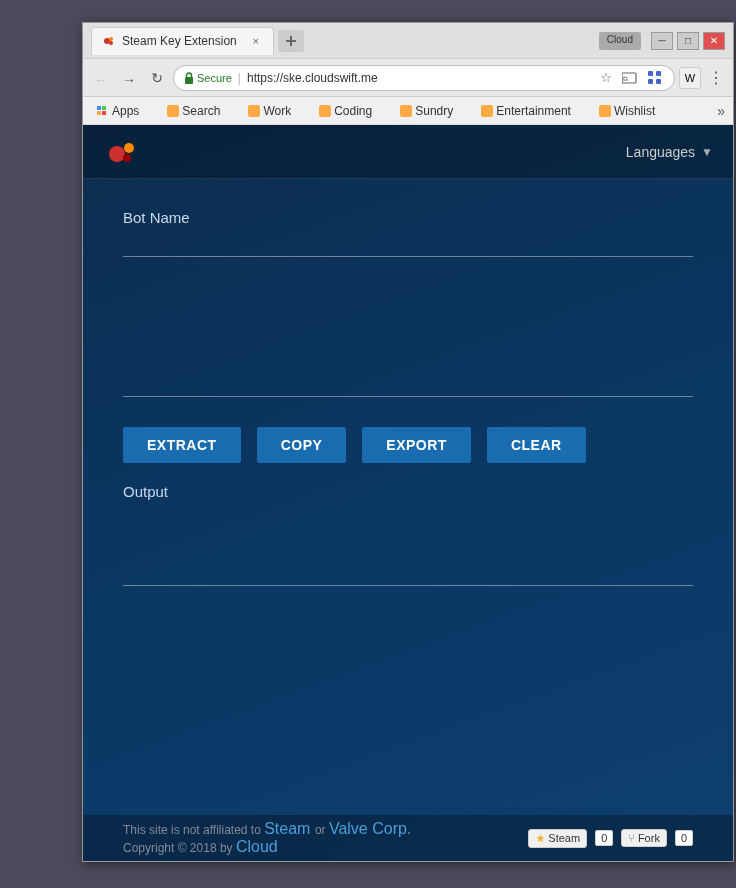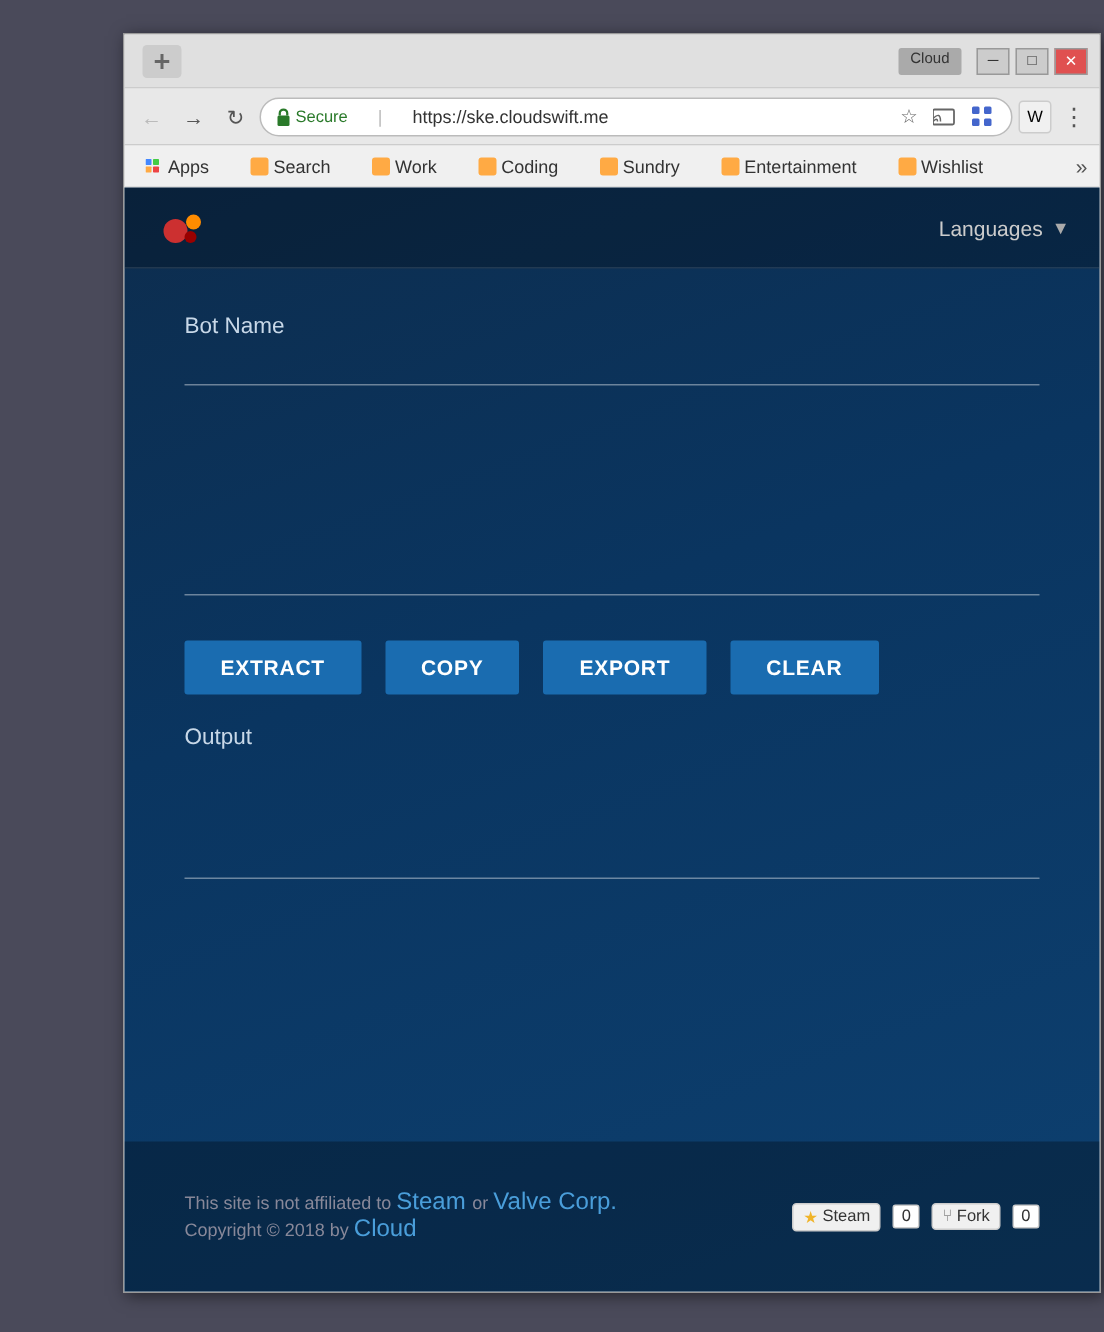--- a/index.html
+++ b/index.html
@@ -137,21 +137,21 @@
     }
     .address-bar {
       flex: 1;
       height: 26px;
       background: white;
       border: 1px solid #bbb;
       border-radius: 13px;
       display: flex;
       align-items: center;
       padding: 0 10px;
-      gap: 20px;
+      gap: 6px;
       font-size: 12px;
       color: #333;
     }
     .secure-badge {
       color: #2a7a2a;
       font-size: 11px;
       display: flex;
       align-items: center;
       gap: 3px;
     }
@@ -362,21 +362,21 @@
       outline: none;
       width: 100%;
       resize: none;
       height: 80px;
       font-family: inherit;
     }
 
     
     .page-footer {
       background: rgba(0,0,0,0.3);
-      padding: 32px 40px;
+      padding: 5px 40px;
       display: flex;
       align-items: center;
       justify-content: space-between;
     }
     .footer-text {
       color: #889;
       font-size: 12px;
     }
     .footer-link {
       color: #4a9eda;
@@ -408,20 +408,30 @@
     }
     .gh-star-icon { color: #f0b429; }
     .gh-fork-icon { color: #888; }
   </style>
 </head>
 <body>
 
 <div class="browser-window">
 
   <div class="title-bar">
+    <div class="tab-active">
+
+      <svg class="tab-favicon" viewBox="0 0 14 14">
+        <circle cx="5" cy="7" r="3" fill="#cc3333"></circle>
+        <circle cx="9" cy="5" r="2" fill="#ff8800"></circle>
+        <circle cx="9" cy="9" r="2" fill="#cc3333"></circle>
+      </svg>
+      <span>Steam Key Extension</span>
+      <span class="tab-close">×</span>
+    </div>
     <div class="new-tab-btn">
       <svg width="10" height="10" viewBox="0 0 10 10">
         <rect x="4" y="0" width="2" height="10" fill="#666"></rect>
         <rect x="0" y="4" width="10" height="2" fill="#666"></rect>
       </svg>
     </div>
     <div class="window-controls">
       <span class="cloud-badge">Cloud</span>
       <div class="win-btn">─</div>
       <div class="win-btn">□</div>

